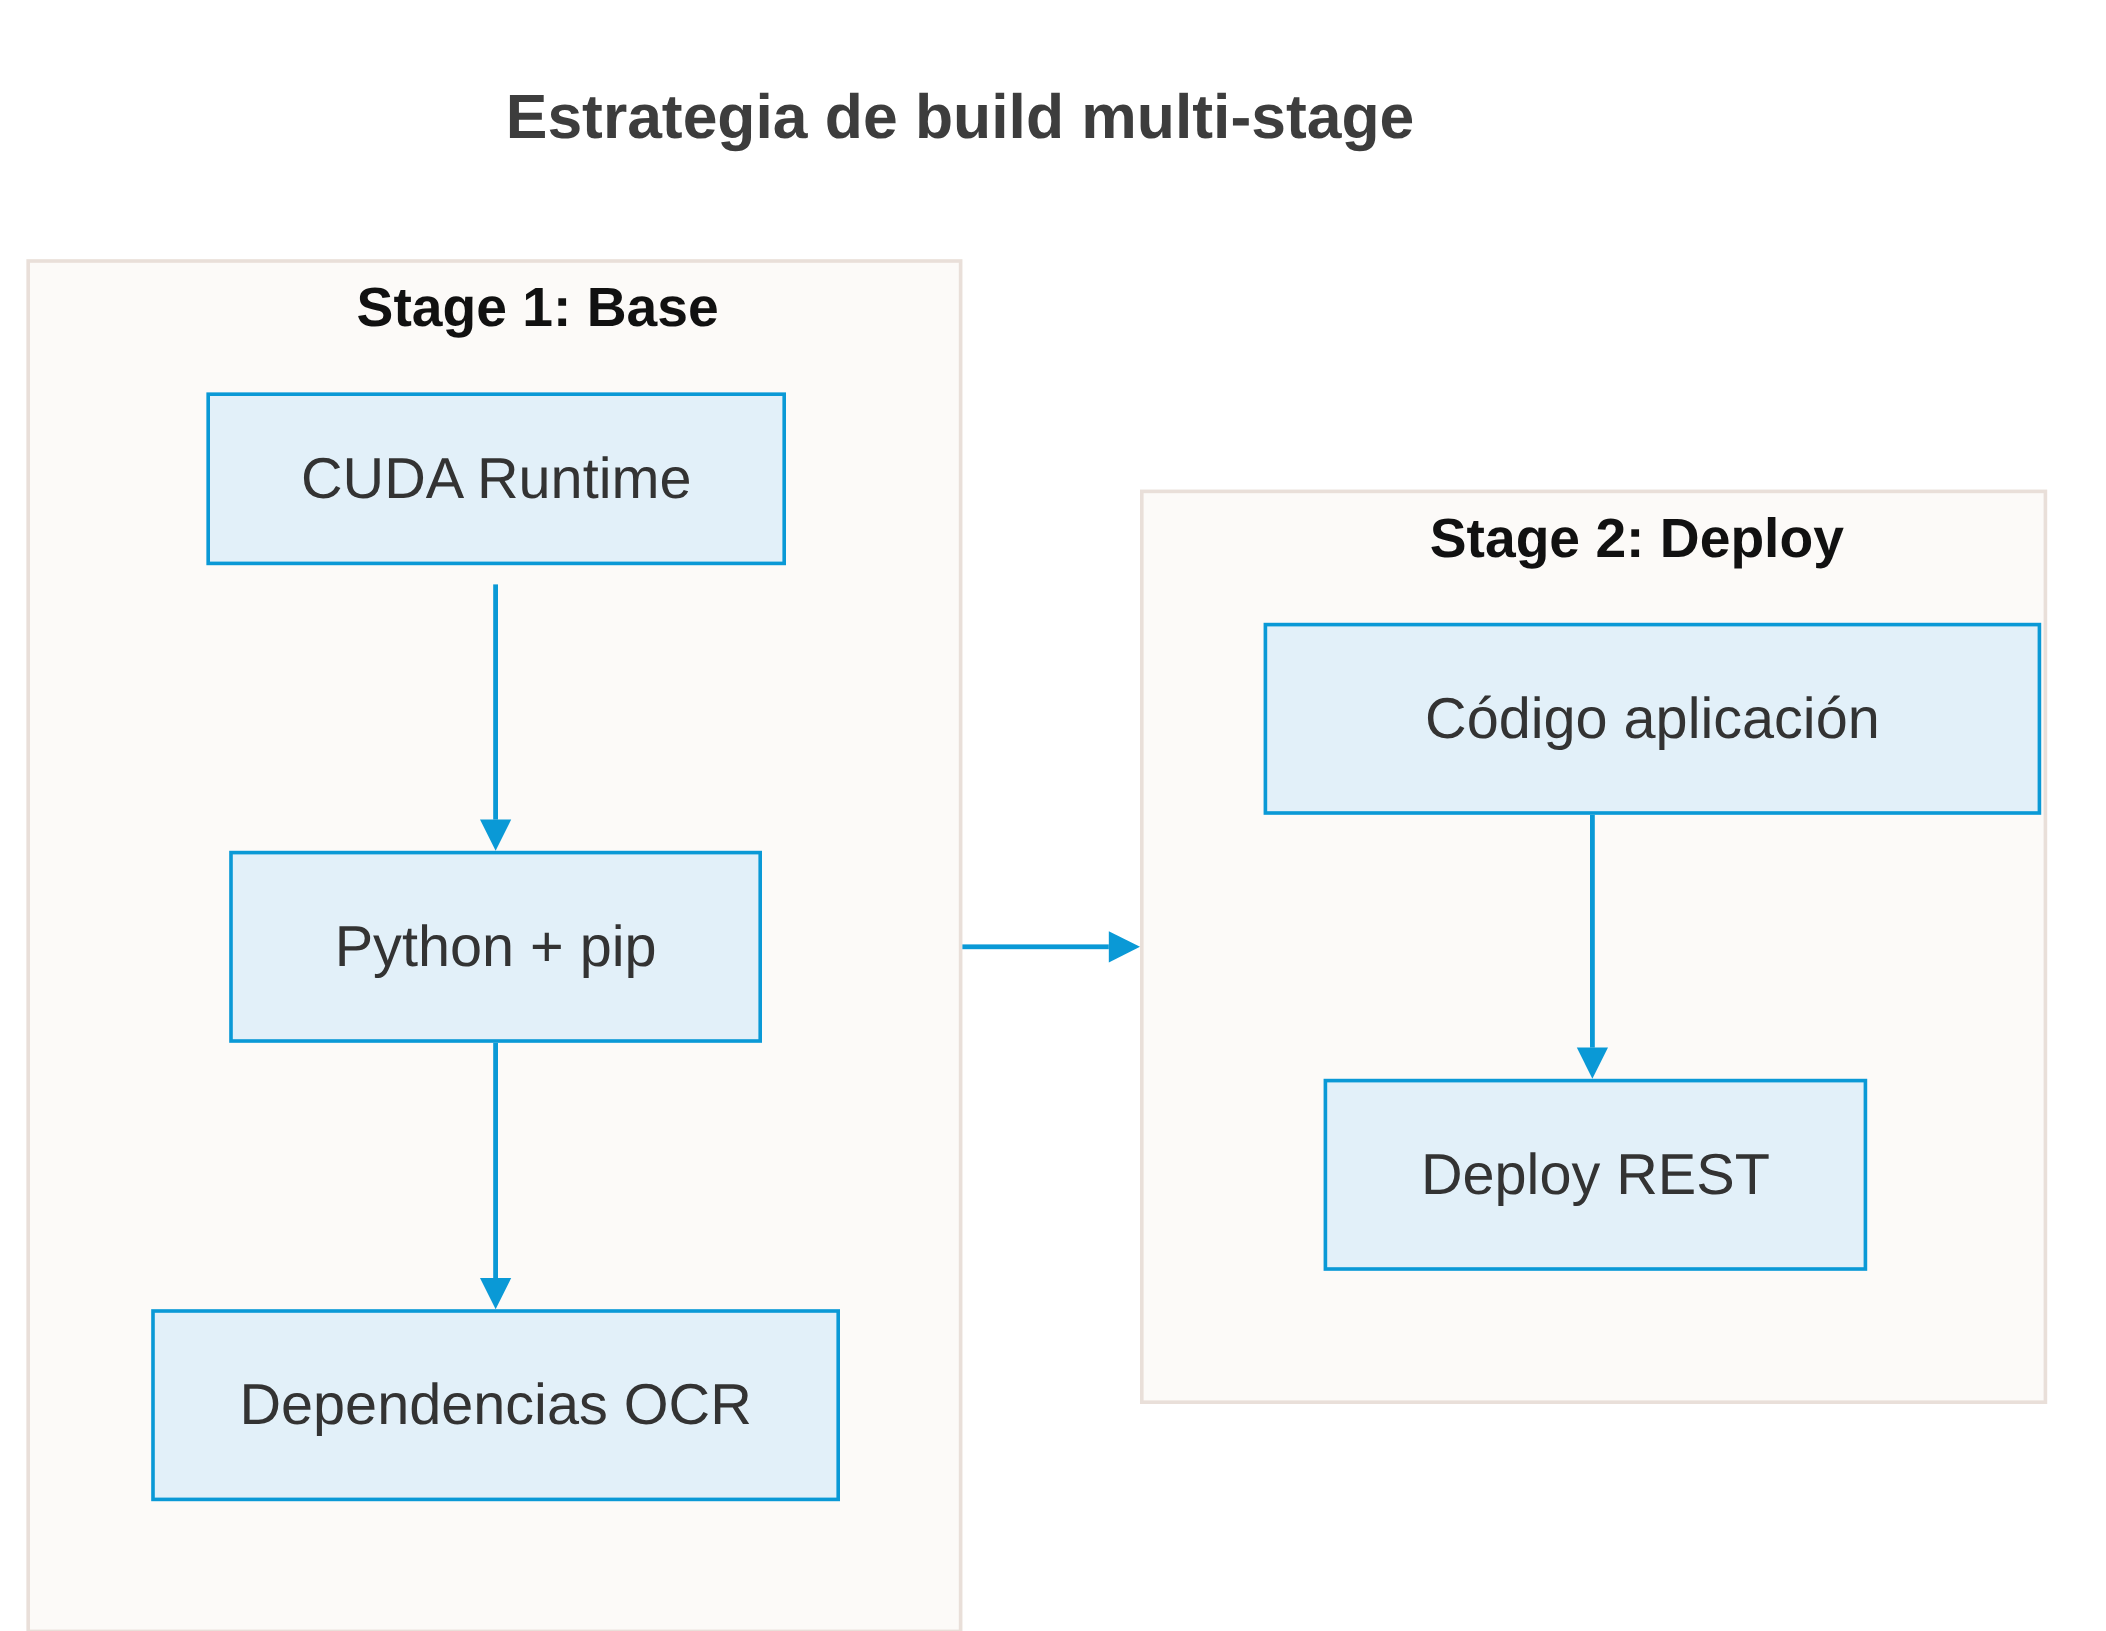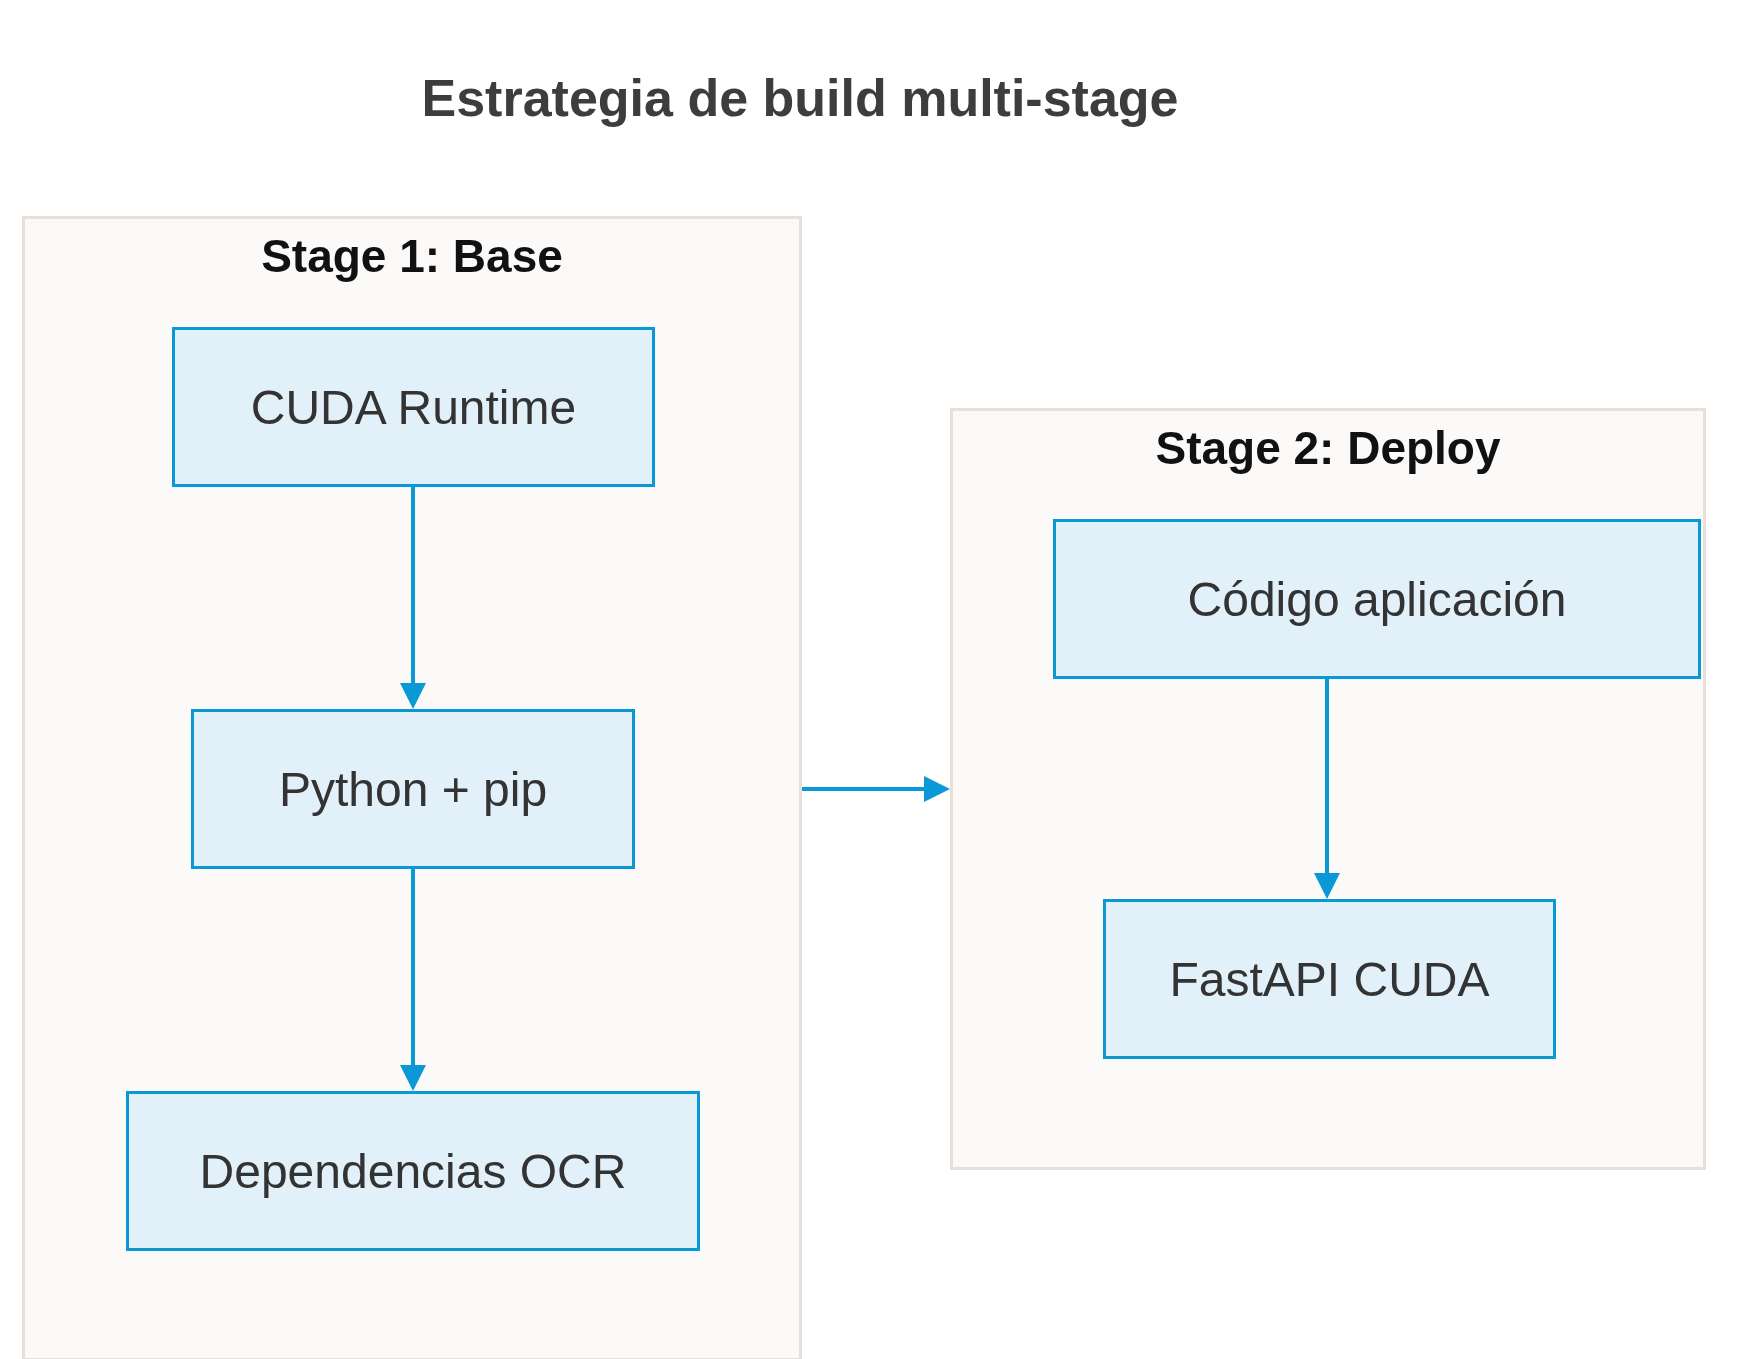--- a/index.html
+++ b/index.html
@@ -38,35 +38,36 @@
   .stage-label {
     position: absolute;
     top: 10px;
     left: 0;
     width: 100%;
     text-align: center;
     font-size: 46px;
     font-weight: bold;
     color: var(--label-text, #111111);
     white-space: nowrap;
+    padding-left: 36px;
   }
 
   .node {
     position: absolute;
     background: var(--node-fill, #e2f0f9);
     border: 3px solid var(--node-border, #0a99d6);
     box-sizing: border-box;
     display: flex;
     align-items: center;
     justify-content: center;
     font-size: 48px;
     color: var(--node-text, #333333);
     white-space: nowrap;
   }
-  .node-cuda    { left: 172px;  top: 281px;  width: 483px; height: 160px; }
+  .node-cuda    { left: 172px;  top: 281px;  width: 483px; height: 144px; }
   .node-python  { left: 191px;  top: 663px;  width: 444px; height: 160px; }
   .node-deps    { left: 126px;  top: 1045px; width: 574px; height: 160px; }
   .node-codigo  { left: 1053px; top: 473px;  width: 648px; height: 160px; }
   .node-fastapi { left: 1103px; top: 853px;  width: 453px; height: 160px; }
 
   .vline { position: absolute; width: 4px;  background: var(--arrow, #0a99d6); }
   .hline { position: absolute; height: 4px; background: var(--arrow, #0a99d6); }
 
   .head-down {
     position: absolute; width: 0; height: 0;
@@ -115,21 +116,21 @@
 
   <div class="node node-deps">
     <span>Dependencias OCR</span>
   </div>
 
   <div class="node node-codigo">
     <span>Código aplicación</span>
   </div>
 
   <div class="node node-fastapi">
-    <span>FastAPI CUDA</span>
+    <span>Deploy REST</span>
   </div>
 
   <div class="vline edge-a-line"></div>
   <div class="head-down edge-a-head"></div>
 
   <div class="vline edge-b-line"></div>
   <div class="head-down edge-b-head"></div>
 
   <div class="vline edge-c-line"></div>
   <div class="head-down edge-c-head"></div>

